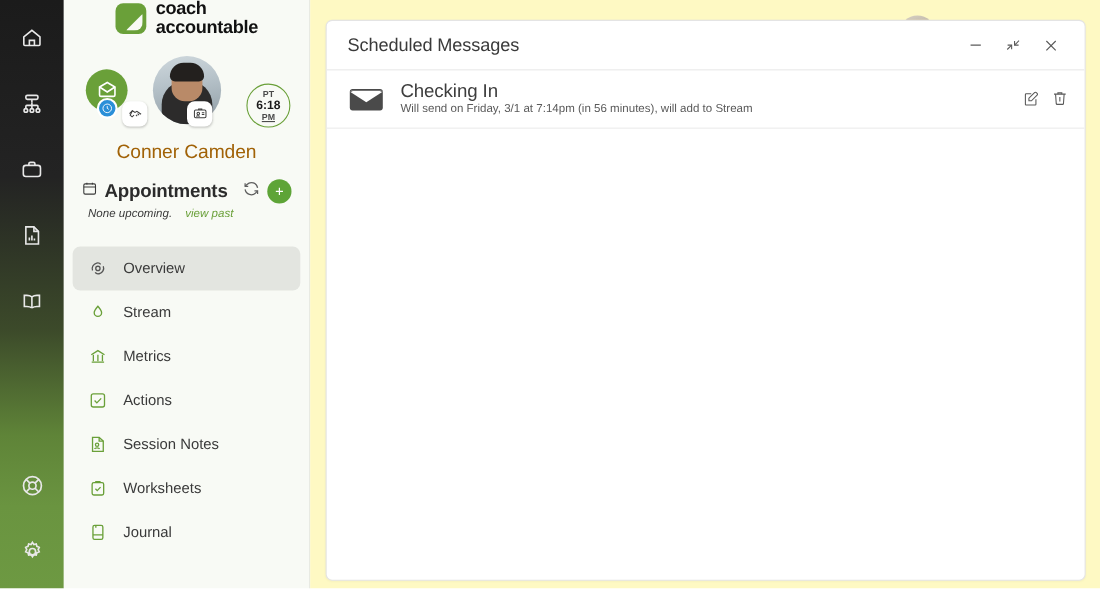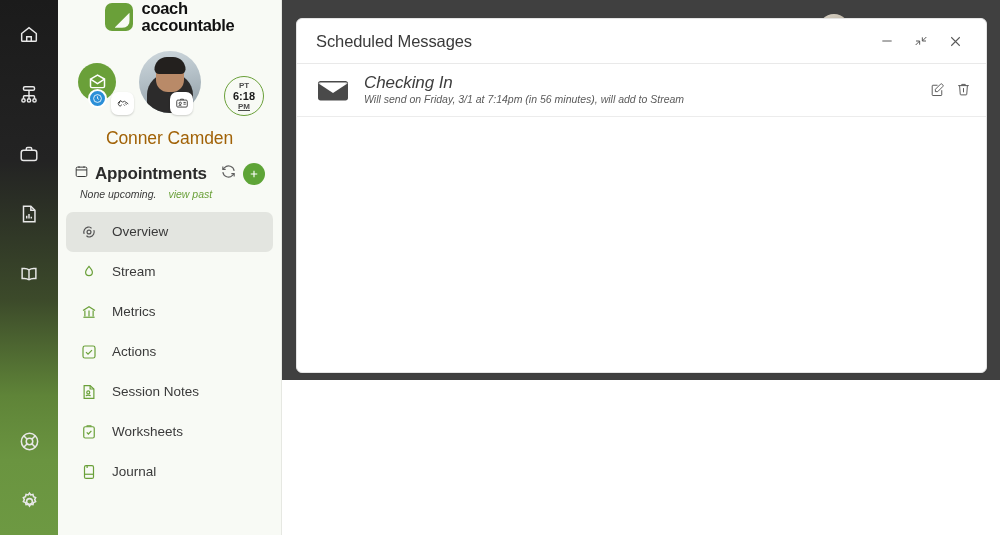--- a/index.html
+++ b/index.html
@@ -128,35 +128,35 @@
   .appt-add {
     width: 22px; height: 22px; border-radius: 50%;
     background: #5ea437; display: flex; align-items: center; justify-content: center;
     cursor: pointer; flex: 0 0 22px;
   }
   .appt-add svg { stroke: #ffffff; stroke-width: 2.2; }
   .appt-sub { padding: 3px 16px 0 22px; font-size: 10.5px; }
   .appt-sub .none { font-style: italic; color: #3a3a3a; }
   .appt-sub .viewpast { font-style: italic; color: #6aa039; margin-left: 9px; cursor: pointer; }
 
-  .menu { margin-top: 12px; padding: 0 8px; }
+  .menu { margin-top: 24px; padding: 0 8px; }
   .menu-item {
     display: flex; align-items: center; gap: 14px;
     height: 40px; padding: 0 14px; border-radius: 7px;
     cursor: pointer;
   }
   .menu-item.active { background: #e3e5e0; }
   .menu-item .mi-icon { width: 18px; display: flex; align-items: center; justify-content: center; }
   .menu-item .mi-icon svg { fill: none; stroke-width: 1.6; }
   .menu-item .mi-label { font-size: 13.5px; color: #3a3a3a; }
   .green-ico svg { stroke: #6aa039; }
   .gray-ico svg { stroke: #545454; }
 
   
-  .main { flex: 1; height: 380px; position: relative; background: #404040; }
+  .main { flex: 1; height: 535px; position: relative; background: #fef9c3; }
   .topbar { height: 60px; display: flex; align-items: center; padding: 0 20px 0 12px; }
   .search { display: flex; align-items: center; gap: 9px; flex: 1; }
   .search svg { stroke: #9a9a9a; fill: none; stroke-width: 1.7; }
   .search-input {
     border: none; outline: none; background: transparent;
     font-family: "Liberation Sans", sans-serif;
     font-size: 15px; color: #8a8a8a; width: 320px;
   }
   .search-input::placeholder { color: #9b9b9b; }
   .user { display: flex; align-items: center; gap: 10px; cursor: pointer; }
@@ -193,21 +193,21 @@
   }
   .panel-title { font-size: 16.5px; color: #3a3a3a; flex: 1; letter-spacing: -0.1px; }
   .panel-btn {
     width: 34px; height: 34px; display: flex; align-items: center; justify-content: center;
     cursor: pointer;
   }
   .panel-btn svg { stroke: #5a5a5a; fill: none; stroke-width: 1.5; }
 
   .msg-row {
     display: flex; gap: 14px;
-    padding: 9px 14px 11px 19px; border-bottom: 1px solid #ececec; font-style: italic;
+    padding: 9px 14px 11px 19px; border-bottom: 1px solid #ececec;
   }
   .msg-icon { flex: 0 0 34px; display: flex; align-items: center; justify-content: center; }
   .msg-icon svg { fill: #4a4a4a; }
   .msg-body { flex: 1; }
   .msg-title { font-size: 17px; color: #3d3d3d; letter-spacing: -0.1px; }
   .msg-sub { font-size: 10.5px; color: #5a5a5a; margin-top: 0; }
   .msg-actions { display: flex; align-items: center; gap: 9px; }
   .msg-action { cursor: pointer; display: flex; align-items: center; justify-content: center; }
   .msg-action svg { stroke: #5a5a5a; fill: none; stroke-width: 1.4; }
 </style>

